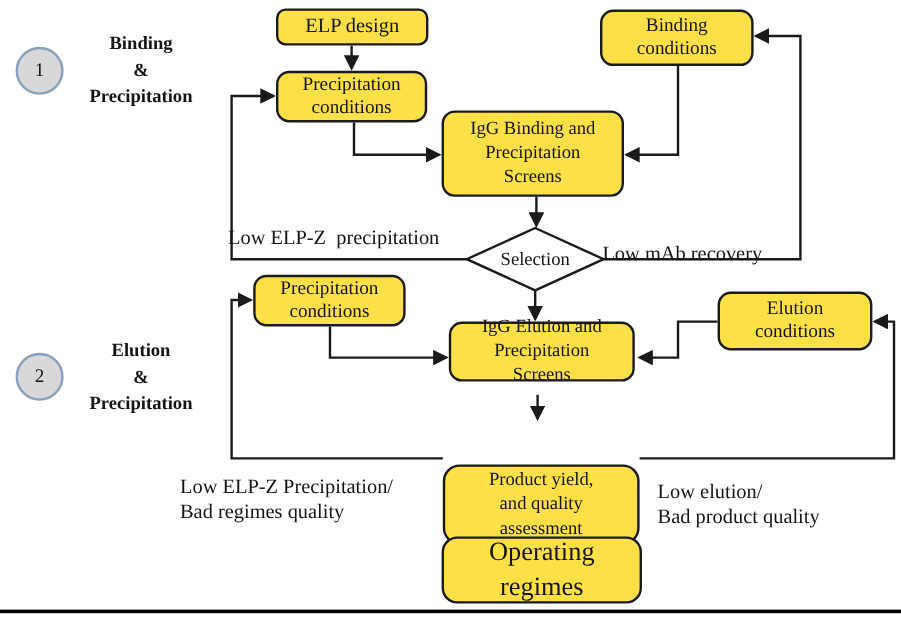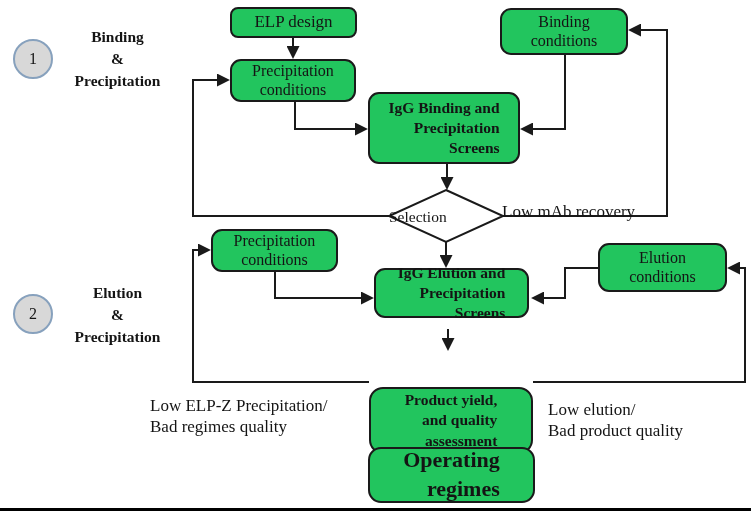--- a/index.html
+++ b/index.html
@@ -7,49 +7,49 @@
     position:relative;
     width:751px;height:514px;
     background:#ffffff;
     font-family:"Liberation Serif","DejaVu Serif",serif;
     color:#141414;
     overflow:hidden;
   }
   #connectors{position:absolute;left:0;top:0;width:751px;height:514px;}
   .node{
     position:absolute;
-    background:#22c55e;
+    background:#fde047;
     border:2px solid #1a1a1a;
     border-radius:11px;
     display:flex;align-items:center;justify-content:center;
     text-align:center;
     white-space:pre-wrap;
     font-size:16px;line-height:1.18;
     box-sizing:border-box;
     z-index:2;
   }
-  .node.bold{font-weight:bold;font-size:15.5px;line-height:1.3;text-align:right;}
+  .node.bold{font-weight:normal;font-size:15.5px;line-height:1.3;}
   .phase-circle{
     position:absolute;width:40px;height:40px;border-radius:50%;
     border:2px solid #87a1bd;background:#d8d8d8;
     display:flex;align-items:center;justify-content:center;
     font-size:16px;box-sizing:border-box;z-index:2;
   }
   .phase-label{
     position:absolute;width:125px;text-align:center;
     font-weight:bold;font-size:15.5px;line-height:22px;
     white-space:pre-wrap;z-index:2;
   }
   .flow-label{
     position:absolute;font-size:17px;line-height:21px;
     white-space:pre-wrap;z-index:2;
   }
   .diamond-label{
     position:absolute;left:389px;top:208px;width:114px;
-    font-size:15.5px;z-index:3;
+    text-align:center;font-size:15.5px;z-index:3;
   }
   .bottom-rule{
     position:absolute;left:0;top:508px;width:751px;height:3px;
     background:#000;z-index:1;
   }
 </style>
 </head>
 <body>
 
 <div id="canvas">
@@ -116,20 +116,21 @@
 Precipitation
 Screens</div>
 
   <div class="node bold" style="left:369px;top:351px;width:164px;height:67px;border-radius:14px;margin-top:36px;">Product yield,
 and quality
 assessment</div>
 
   <div class="node bold" style="left:368px;top:447px;width:167px;height:56px;border-radius:13px;font-size:22px;">Operating
 regimes</div>
 
+  <div class="flow-label" style="left:190px;top:187px;">Low ELP-Z  precipitation</div>
 
   <div class="flow-label" style="left:502px;top:201px;">Low mAb recovery</div>
 
   <div class="flow-label" style="left:150px;top:395px;">Low ELP-Z Precipitation/
 Bad regimes quality</div>
 
   <div class="flow-label" style="left:548px;top:399px;">Low elution/
 Bad product quality</div>
 
   <div class="bottom-rule"></div>

